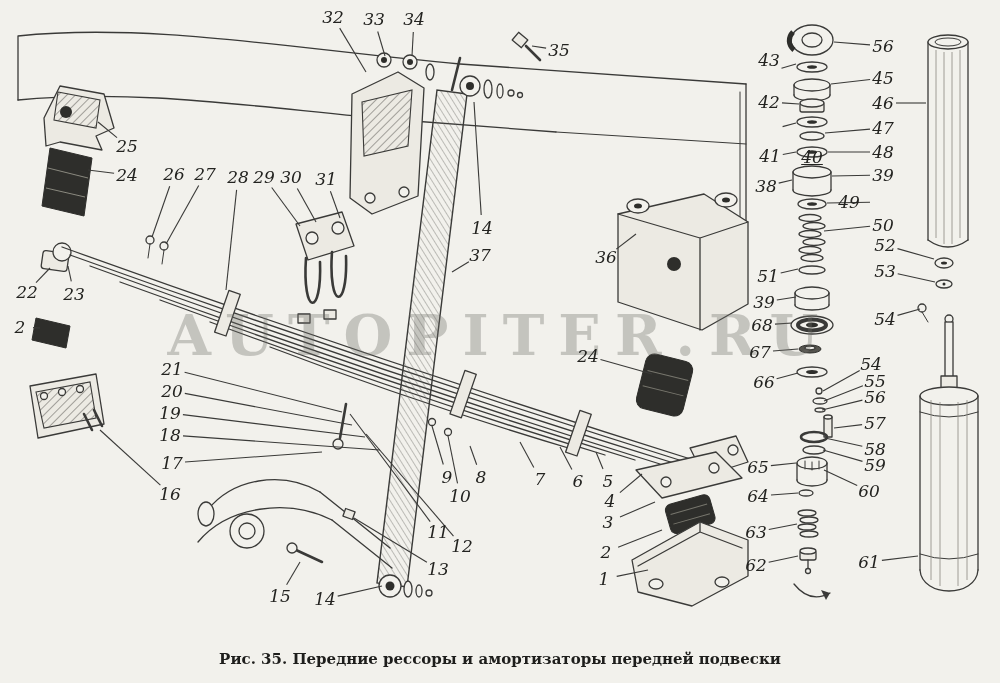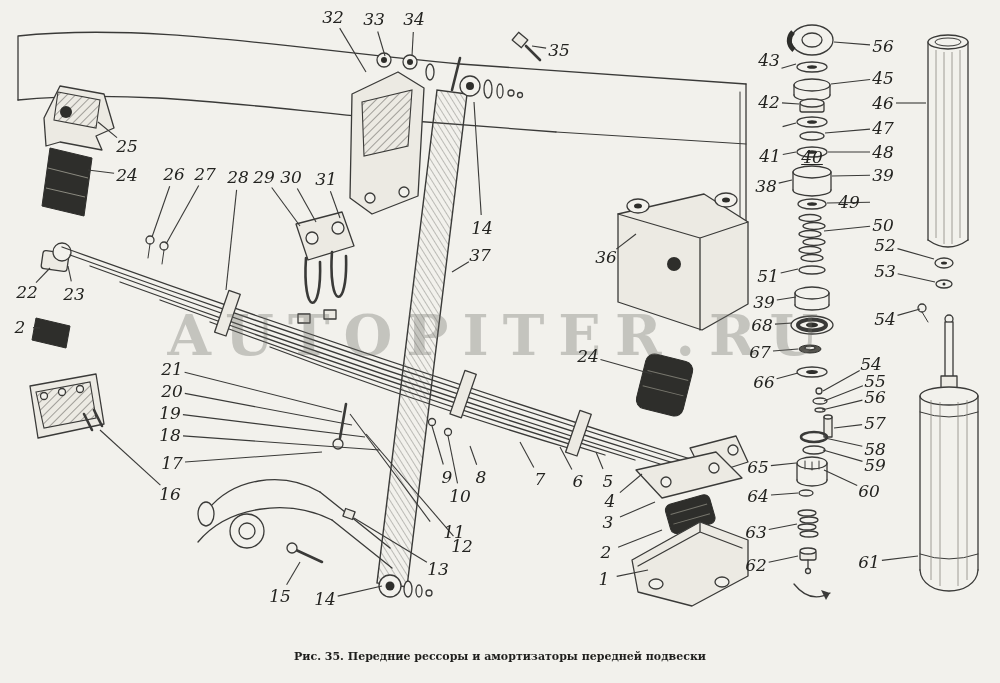--- a/index.html
+++ b/index.html
@@ -17,21 +17,21 @@
   .hole{fill:#2e2e2b;stroke:none;}
   #leader-lines line{stroke:#3a3a38;stroke-width:1.1;}
   .watermark{position:absolute;left:0;right:0;top:302px;text-align:center;
         font-family:"DejaVu Serif",serif;font-weight:bold;font-size:56px;letter-spacing:14px;
         color:rgba(108,108,102,0.34);pointer-events:none;user-select:none;}
   .labels{position:absolute;left:0;top:0;width:1000px;height:683px;pointer-events:none;padding-left:45px;}
   .part-label{position:absolute;transform:translate(-50%,-50%);
         font-style:italic;font-size:17px;font-family:"DejaVu Serif",serif;
         color:#232320;white-space:nowrap;}
   .caption{position:absolute;left:0;right:0;top:650px;text-align:center;
-        font-weight:bold;font-size:11px;font-family:"DejaVu Serif",serif;color:#1e1e1c;}
+        font-weight:bold;font-size:15px;font-family:"DejaVu Serif",serif;color:#1e1e1c;}
 </style>
 </head>
 <body>
 
 <div class="page">
 
   <svg class="art" width="1000" height="683" viewBox="0 0 1000 683">
     <defs>
       <pattern id="hatch" width="6" height="6" patternUnits="userSpaceOnUse" patternTransform="rotate(45)">
         <line x1="0" y1="0" x2="0" y2="6" stroke="#55544f" stroke-width="1"></line>
@@ -422,21 +422,21 @@
       <span class="part-label" style="left: 447px; top: 477px;">9</span>
       <span class="part-label" style="left: 460px; top: 496px;">10</span>
       <span class="part-label" style="left: 481px; top: 477px;">8</span>
       <span class="part-label" style="left: 540px; top: 479px;">7</span>
       <span class="part-label" style="left: 578px; top: 481px;">6</span>
       <span class="part-label" style="left: 608px; top: 481px;">5</span>
       <span class="part-label" style="left: 610px; top: 501px;">4</span>
       <span class="part-label" style="left: 608px; top: 522px;">3</span>
       <span class="part-label" style="left: 606px; top: 552px;">2</span>
       <span class="part-label" style="left: 604px; top: 579px;">1</span>
-      <span class="part-label" style="left: 438px; top: 532px; margin-left: 16px;">11</span>
+      <span class="part-label" style="left: 438px; top: 532px;">11</span>
       <span class="part-label" style="left: 462px; top: 546px;">12</span>
       <span class="part-label" style="left: 438px; top: 569px;">13</span>
       <span class="part-label" style="left: 280px; top: 596px;">15</span>
       <span class="part-label" style="left: 325px; top: 599px;">14</span>
     </div>
 
   <div class="caption">Рис. 35. Передние рессоры и амортизаторы передней подвески</div>
 </div>
 
 </body></html>

